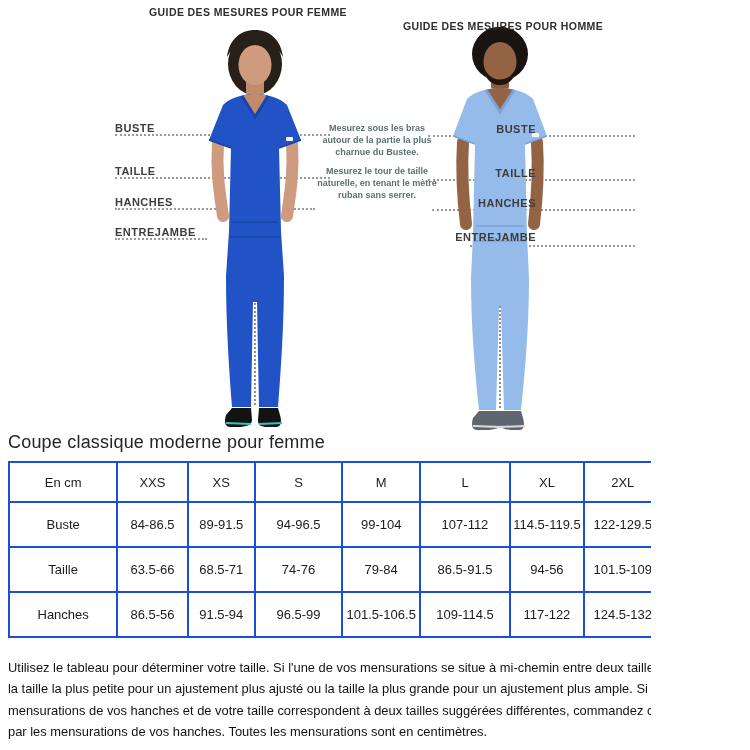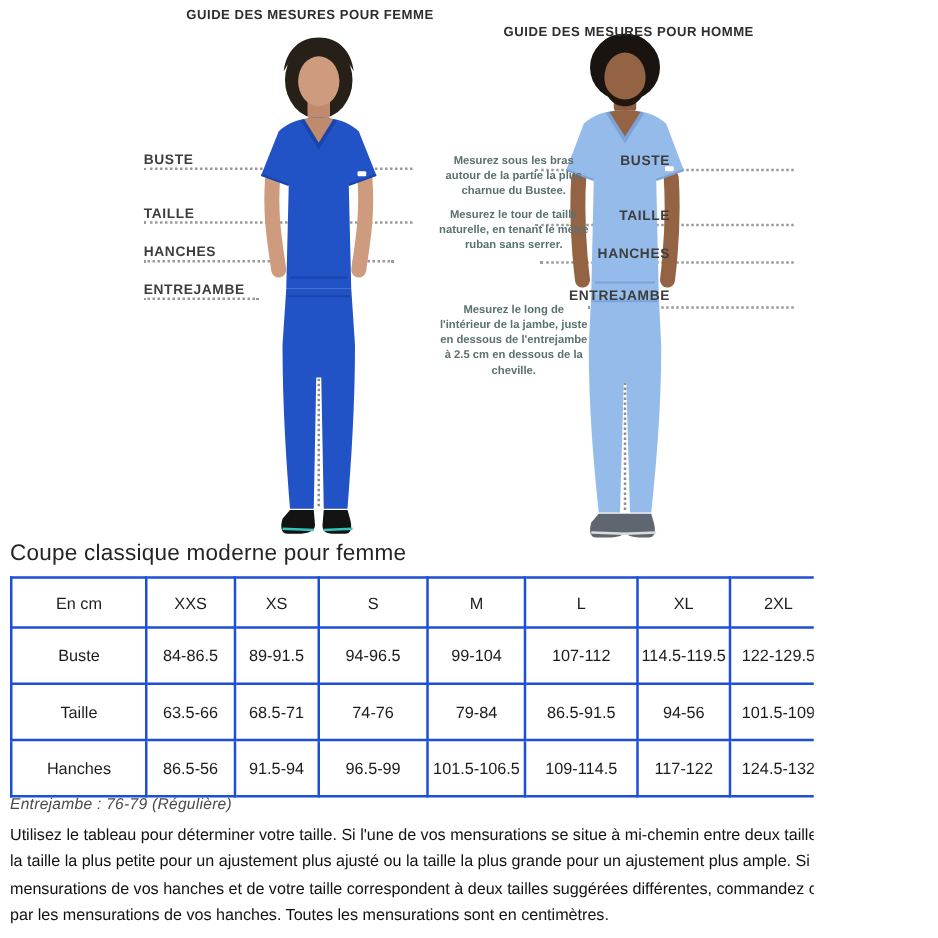--- a/index.html
+++ b/index.html
@@ -18,21 +18,21 @@
 
   .mlabel{position:absolute;font-size:11px;font-weight:bold;letter-spacing:.5px;
           color:#3d3d3d;z-index:4;white-space:nowrap;}
   .mlabel.right{text-align:right;width:120px;right:115px;}
   .mlabel.left{left:115px;}
 
   .dotline{position:absolute;height:0;border-top:2px dotted #9a9a9a;z-index:1;}
   .vdotline{position:absolute;width:0;border-left:2px dotted #8f8f8f;z-index:3;}
 
   .instr{position:absolute;left:316px;width:122px;text-align:center;z-index:4;
-         font-size:9px;font-weight:bold;line-height:1.35;color:#5a7170;margin-left:34px;}
+         font-size:9px;font-weight:bold;line-height:1.35;color:#5a7170;}
 
   
   .section-heading{position:absolute;left:8px;top:432px;font-size:18px;font-weight:400;
                    letter-spacing:.2px;color:#242424;}
 
   table.size{position:absolute;left:8px;top:461px;width:734px;border-collapse:collapse;
              table-layout:fixed;font-size:13px;color:#1c1c1c;}
   table.size th,table.size td{border:2px solid #1d4ed8;text-align:center;font-weight:400;
              padding:0;overflow:hidden;white-space:nowrap;}
   table.size thead th{height:38px;}
@@ -69,21 +69,20 @@
   <div class="mlabel left" style="top:196px;">HANCHES</div>
   <div class="mlabel left" style="top:226px;">ENTREJAMBE</div>
 
   <div class="mlabel right" style="top:123px;">BUSTE</div>
   <div class="mlabel right" style="top:167px;">TAILLE</div>
   <div class="mlabel right" style="top:197px;">HANCHES</div>
   <div class="mlabel right" style="top:231px;">ENTREJAMBE</div>
 
   <div class="instr" style="top:122px;">Mesurez sous les bras autour de la partie la plus charnue du Bustee.</div>
   <div class="instr" style="top:165px;">Mesurez le tour de taille naturelle, en tenant le mètre ruban sans serrer.</div>
-  <div class="instr" style="top:241px;">Mesurez le long de l'intérieur de la jambe, juste en dessous de l'entrejambe à 2.5 cm en dessous de la cheville.</div>
 
   <div class="figure femme">
     <svg width="150" height="406" viewBox="0 0 150 406">
       <ellipse cx="75" cy="40" rx="27" ry="31" fill="#262019"></ellipse>
       <rect x="66" y="52" width="18" height="20" rx="4" fill="#c08a6d"></rect>
       <ellipse cx="75" cy="41" rx="16.5" ry="20" fill="#cf9b7e"></ellipse>
       <path d="M75,6 C60,6 49,16 47,33 C54,20 64,15 75,15 C86,15 96,20 103,33 C101,16 90,6 75,6 Z" fill="#262019"></path>
       <path d="M38,120 C36,150 40,170 43,192" stroke="#cf9b7e" stroke-width="12" stroke-linecap="round" fill="none"></path>
       <path d="M112,120 C114,150 110,170 107,192" stroke="#cf9b7e" stroke-width="12" stroke-linecap="round" fill="none"></path>
       <path d="M75,70 C62,70 50,74 43,81 L29,116 L51,124 L49,207 L101,207 L99,124 L121,116 L107,81 C100,74 88,70 75,70 Z" fill="#2152c6"></path>
@@ -178,17 +177,16 @@
         <td>96.5-99</td>
         <td>101.5-106.5</td>
         <td>109-114.5</td>
         <td>117-122</td>
         <td>124.5-132</td>
         <td>134.5-142</td>
       </tr>
     </tbody>
   </table>
 
-  <div class="inseam-note">Entrejambe : 76-79 (Régulière)</div>
 
   <div class="footer-para">Utilisez le tableau pour déterminer votre taille. Si l'une de vos mensurations se situe à mi-chemin entre deux tailles, commandez la taille la plus petite pour un ajustement plus ajusté ou la taille la plus grande pour un ajustement plus ample. Si les mensurations de vos hanches et de votre taille correspondent à deux tailles suggérées différentes, commandez celle indiquée par les mensurations de vos hanches. Toutes les mensurations sont en centimètres.</div>
 
 </div>
 
 </body></html>

